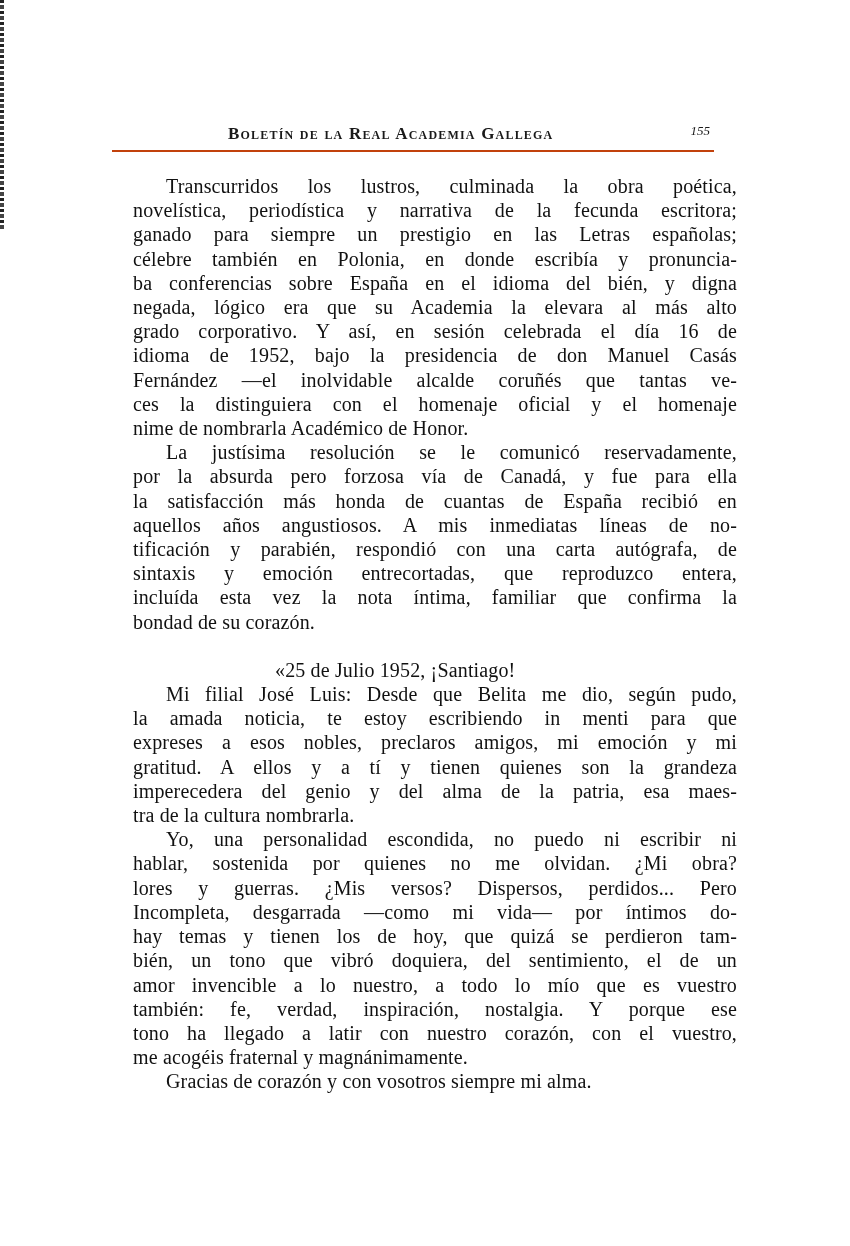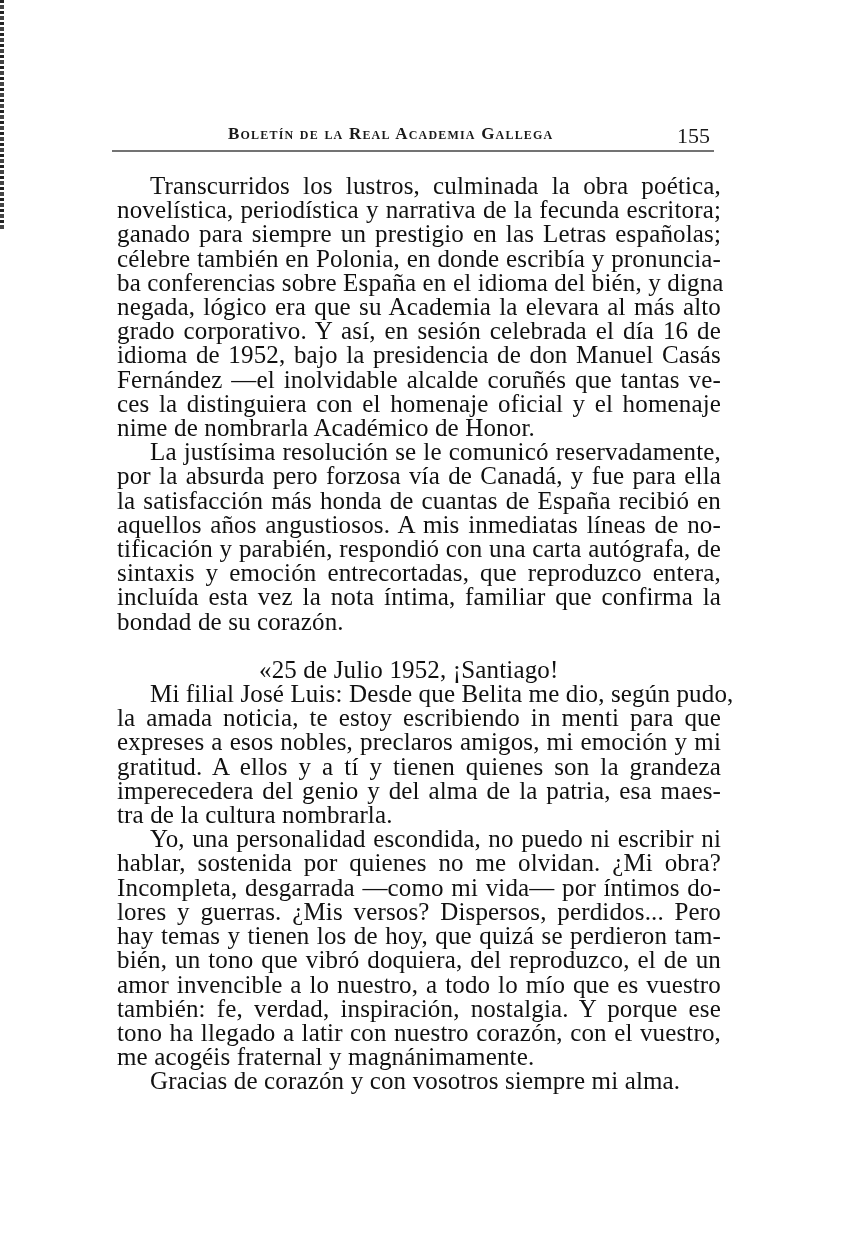--- a/index.html
+++ b/index.html
@@ -6,32 +6,32 @@
   body {
     width: 850px; height: 1246px; background: #ffffff; position: relative; overflow: hidden;
     font-family: "Liberation Serif", "DejaVu Serif", serif; color: #111111;
   }
   .edge {
     position: absolute; left: 0; top: 0; width: 4px; height: 230px;
     background: repeating-linear-gradient(#222 0 3px, #fff 3px 5px, #444 5px 9px, #fff 9px 11px);
   }
   .header {
     position: absolute; left: 112px; top: 120px; width: 602px; height: 30px;
-    border-bottom: 2px solid #737373;
+    border-bottom: 2px solid #c2410c;
   }
   .running-title {
     position: absolute; left: 116px; top: 4px; font-size: 17px; letter-spacing: 1.2px;
     font-variant: small-caps; font-weight: bold; color: #1a1a1a;
   }
   .page-number {
-    position: absolute; right: 4px; top: 3px; font-size: 22px; color: #1a1a1a;
+    position: absolute; right: 4px; top: 3px; font-size: 13px; color: #1a1a1a; font-style: italic;
   }
   .body-text {
-    position: absolute; left: 117px; top: 174px; width: 604px;
-    font-size: 25px; line-height: 24.2px; text-align: justify; letter-spacing: 0.15px;
+    position: absolute; left: 133px; top: 174px; width: 604px;
+    font-size: 20px; line-height: 24.2px; text-align: justify; letter-spacing: 0.15px;
   }
   .body-text .line { display: block; white-space: nowrap; text-align-last: justify; text-align: justify; }
   .body-text .line.last { text-align-last: left; }
   .indent { padding-left: 33px; }
   .dateline { display: block; padding-left: 142px; text-align-last: left !important; }
   .spacer { display: block; height: 24px; }
 </style>
 </head>
 <body>
 
@@ -72,24 +72,24 @@
     <span class="line indent">Mi filial José Luis: Desde que Belita me dio, según pudo,</span>
     <span class="line">la amada noticia, te estoy escribiendo in menti para que</span>
     <span class="line">expreses a esos nobles, preclaros amigos, mi emoción y mi</span>
     <span class="line">gratitud. A ellos y a tí y tienen quienes son la grandeza</span>
     <span class="line">imperecedera del genio y del alma de la patria, esa maes-</span>
     <span class="line last">tra de la cultura nombrarla.</span>
   </div>
   <div>
     <span class="line indent">Yo, una personalidad escondida, no puedo ni escribir ni</span>
     <span class="line">hablar, sostenida por quienes no me olvidan. ¿Mi obra?</span>
+    <span class="line">lores y guerras. ¿Mis versos? Dispersos, perdidos... Pero</span>
     <span class="line">Incompleta, desgarrada —como mi vida— por íntimos do-</span>
-    <span class="line">lores y guerras. ¿Mis versos? Dispersos, perdidos... Pero</span>
     <span class="line">hay temas y tienen los de hoy, que quizá se perdieron tam-</span>
-    <span class="line">bién, un tono que vibró doquiera, del reproduzco, el de un</span>
+    <span class="line">bién, un tono que vibró doquiera, del sentimiento, el de un</span>
     <span class="line">amor invencible a lo nuestro, a todo lo mío que es vuestro</span>
     <span class="line">también: fe, verdad, inspiración, nostalgia. Y porque ese</span>
     <span class="line">tono ha llegado a latir con nuestro corazón, con el vuestro,</span>
     <span class="line last">me acogéis fraternal y magnánimamente.</span>
   </div>
   <div>
     <span class="line indent last">Gracias de corazón y con vosotros siempre mi alma.</span>
   </div>
 </div>
 

